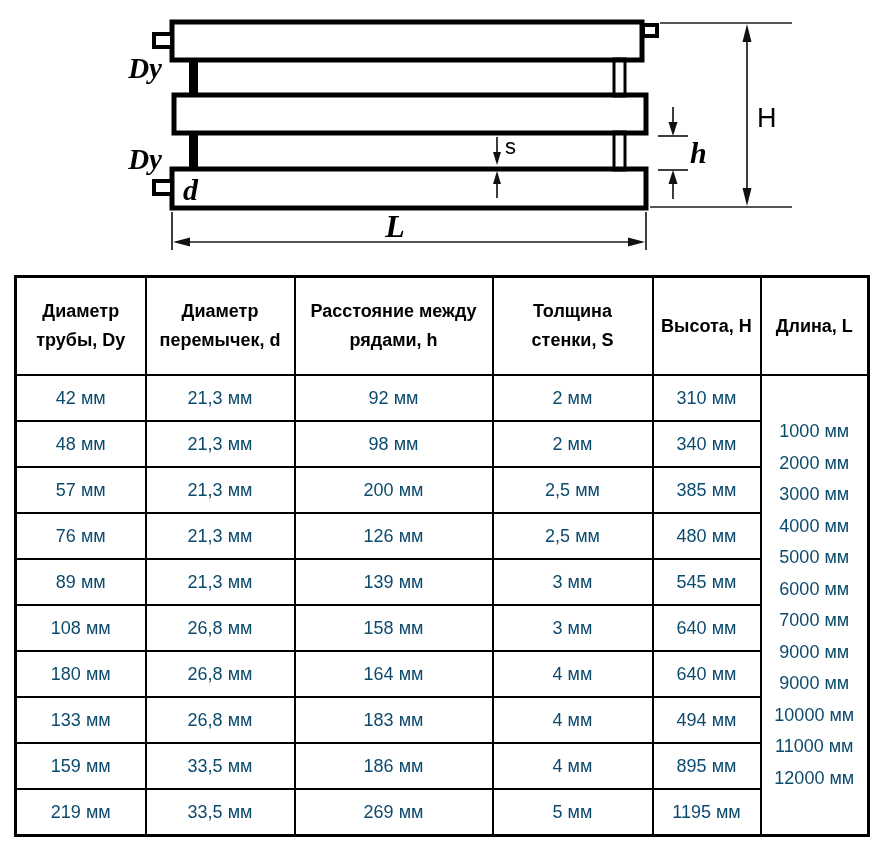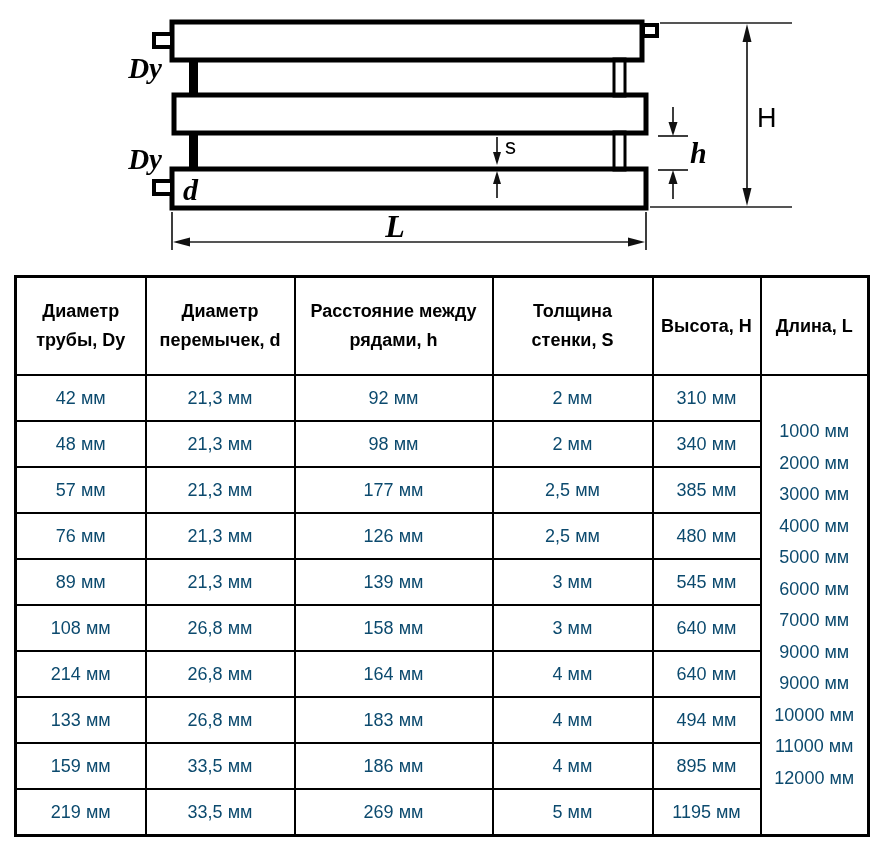--- a/index.html
+++ b/index.html
@@ -131,21 +131,21 @@
     <tr>
       <td>48 мм</td>
       <td>21,3 мм</td>
       <td>98 мм</td>
       <td>2 мм</td>
       <td>340 мм</td>
     </tr>
     <tr>
       <td>57 мм</td>
       <td>21,3 мм</td>
-      <td>177 мм</td>
+      <td>200 мм</td>
       <td>2,5 мм</td>
       <td>385 мм</td>
     </tr>
     <tr>
       <td>76 мм</td>
       <td>21,3 мм</td>
       <td>126 мм</td>
       <td>2,5 мм</td>
       <td>480 мм</td>
     </tr>
@@ -157,21 +157,21 @@
       <td>545 мм</td>
     </tr>
     <tr>
       <td>108 мм</td>
       <td>26,8 мм</td>
       <td>158 мм</td>
       <td>3 мм</td>
       <td>640 мм</td>
     </tr>
     <tr>
-      <td>214 мм</td>
+      <td>180 мм</td>
       <td>26,8 мм</td>
       <td>164 мм</td>
       <td>4 мм</td>
       <td>640 мм</td>
     </tr>
     <tr>
       <td>133 мм</td>
       <td>26,8 мм</td>
       <td>183 мм</td>
       <td>4 мм</td>

